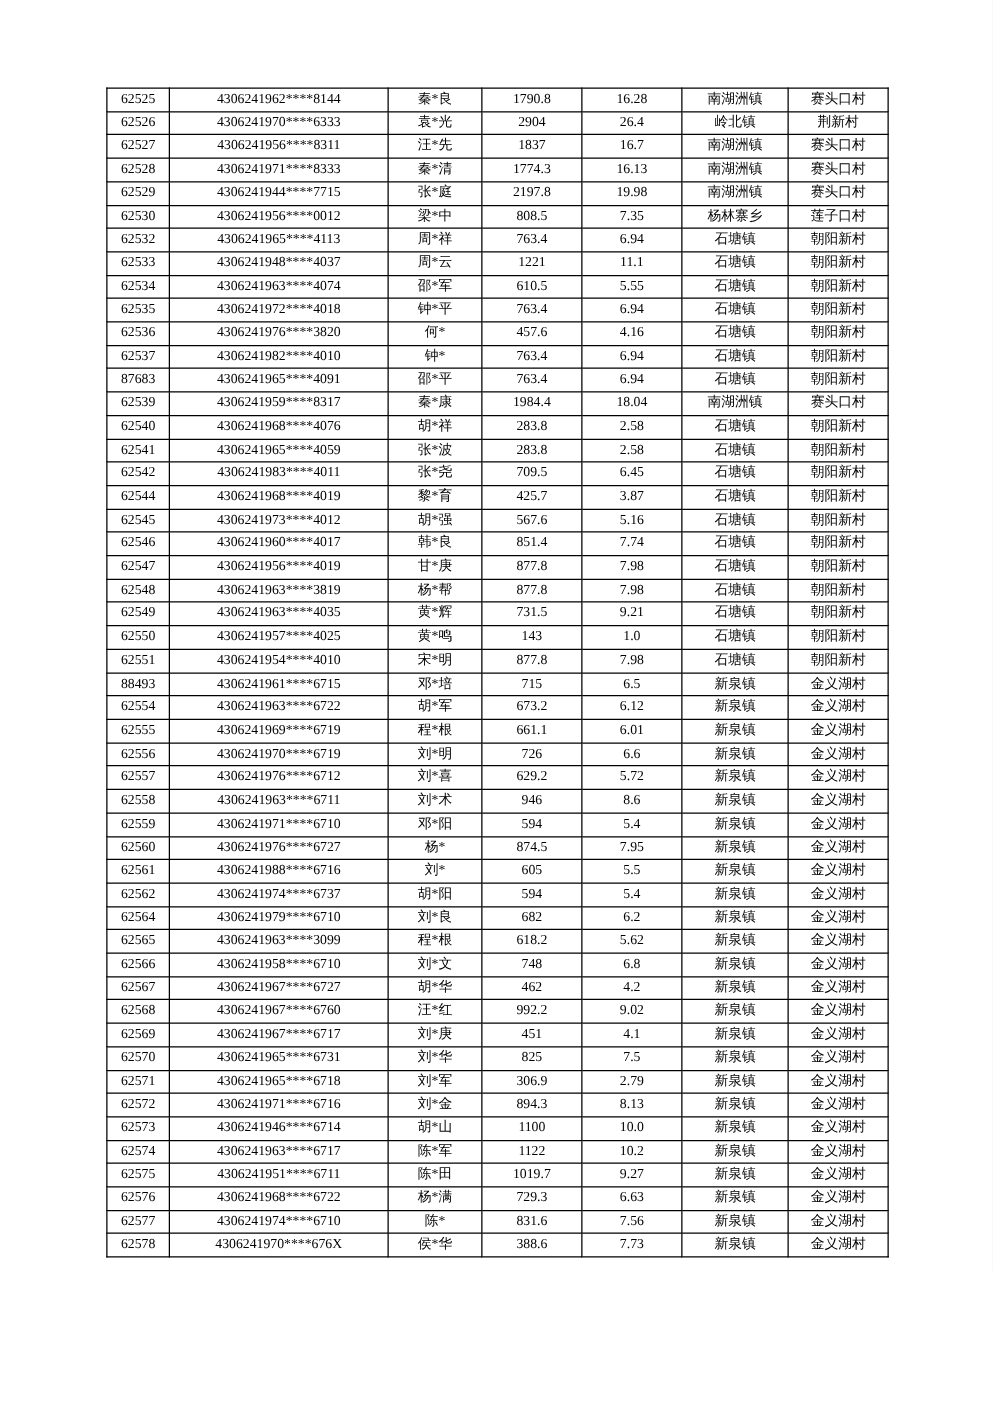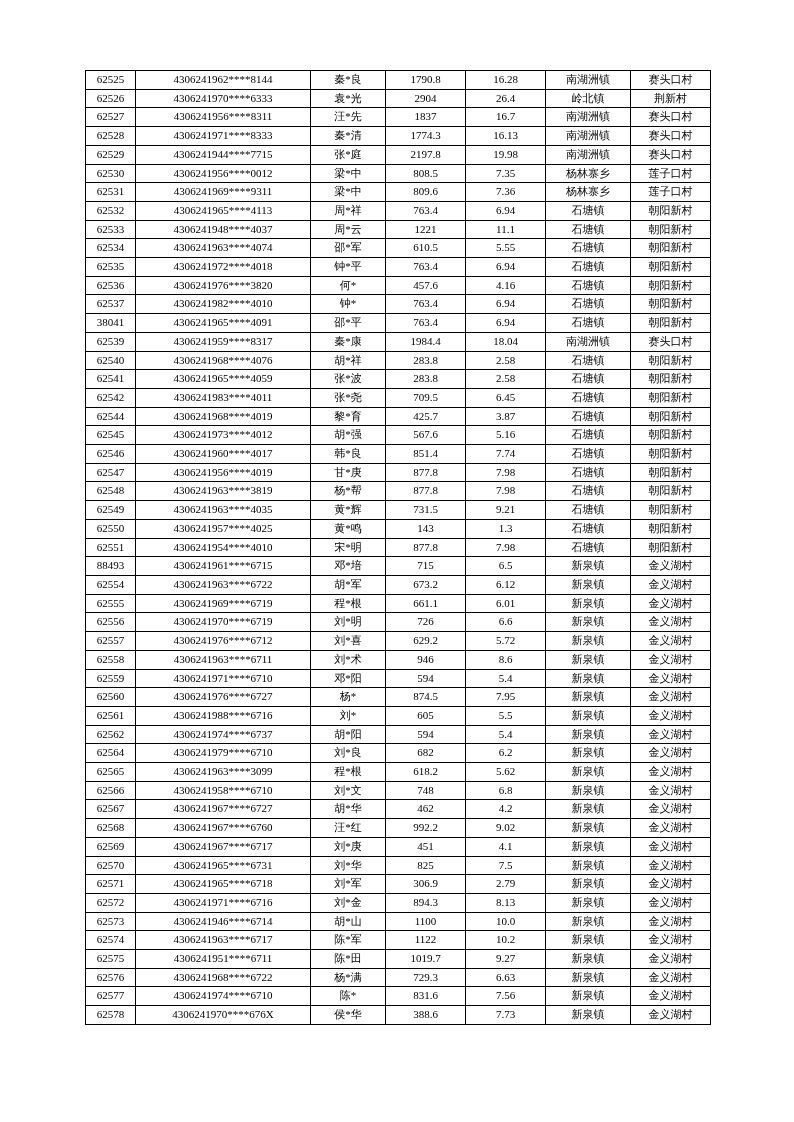--- a/index.html
+++ b/index.html
@@ -102,29 +102,20 @@
         <tr>
           <td>62530</td>
           <td>4306241956****0012</td>
           <td>梁*中</td>
           <td>808.5</td>
           <td>7.35</td>
           <td>杨林寨乡</td>
           <td>莲子口村</td>
         </tr>
         <tr>
-          <td>62531</td>
-          <td>4306241969****9311</td>
-          <td>梁*中</td>
-          <td>809.6</td>
-          <td>7.36</td>
-          <td>杨林寨乡</td>
-          <td>莲子口村</td>
-        </tr>
-        <tr>
           <td>62532</td>
           <td>4306241965****4113</td>
           <td>周*祥</td>
           <td>763.4</td>
           <td>6.94</td>
           <td>石塘镇</td>
           <td>朝阳新村</td>
         </tr>
         <tr>
           <td>62533</td>
@@ -165,21 +156,21 @@
         <tr>
           <td>62537</td>
           <td>4306241982****4010</td>
           <td>钟*</td>
           <td>763.4</td>
           <td>6.94</td>
           <td>石塘镇</td>
           <td>朝阳新村</td>
         </tr>
         <tr>
-          <td>38041</td>
+          <td>87683</td>
           <td>4306241965****4091</td>
           <td>邵*平</td>
           <td>763.4</td>
           <td>6.94</td>
           <td>石塘镇</td>
           <td>朝阳新村</td>
         </tr>
         <tr>
           <td>62539</td>
           <td>4306241959****8317</td>
@@ -268,21 +259,21 @@
           <td>731.5</td>
           <td>9.21</td>
           <td>石塘镇</td>
           <td>朝阳新村</td>
         </tr>
         <tr>
           <td>62550</td>
           <td>4306241957****4025</td>
           <td>黄*鸣</td>
           <td>143</td>
-          <td>1.3</td>
+          <td>1.0</td>
           <td>石塘镇</td>
           <td>朝阳新村</td>
         </tr>
         <tr>
           <td>62551</td>
           <td>4306241954****4010</td>
           <td>宋*明</td>
           <td>877.8</td>
           <td>7.98</td>
           <td>石塘镇</td>

